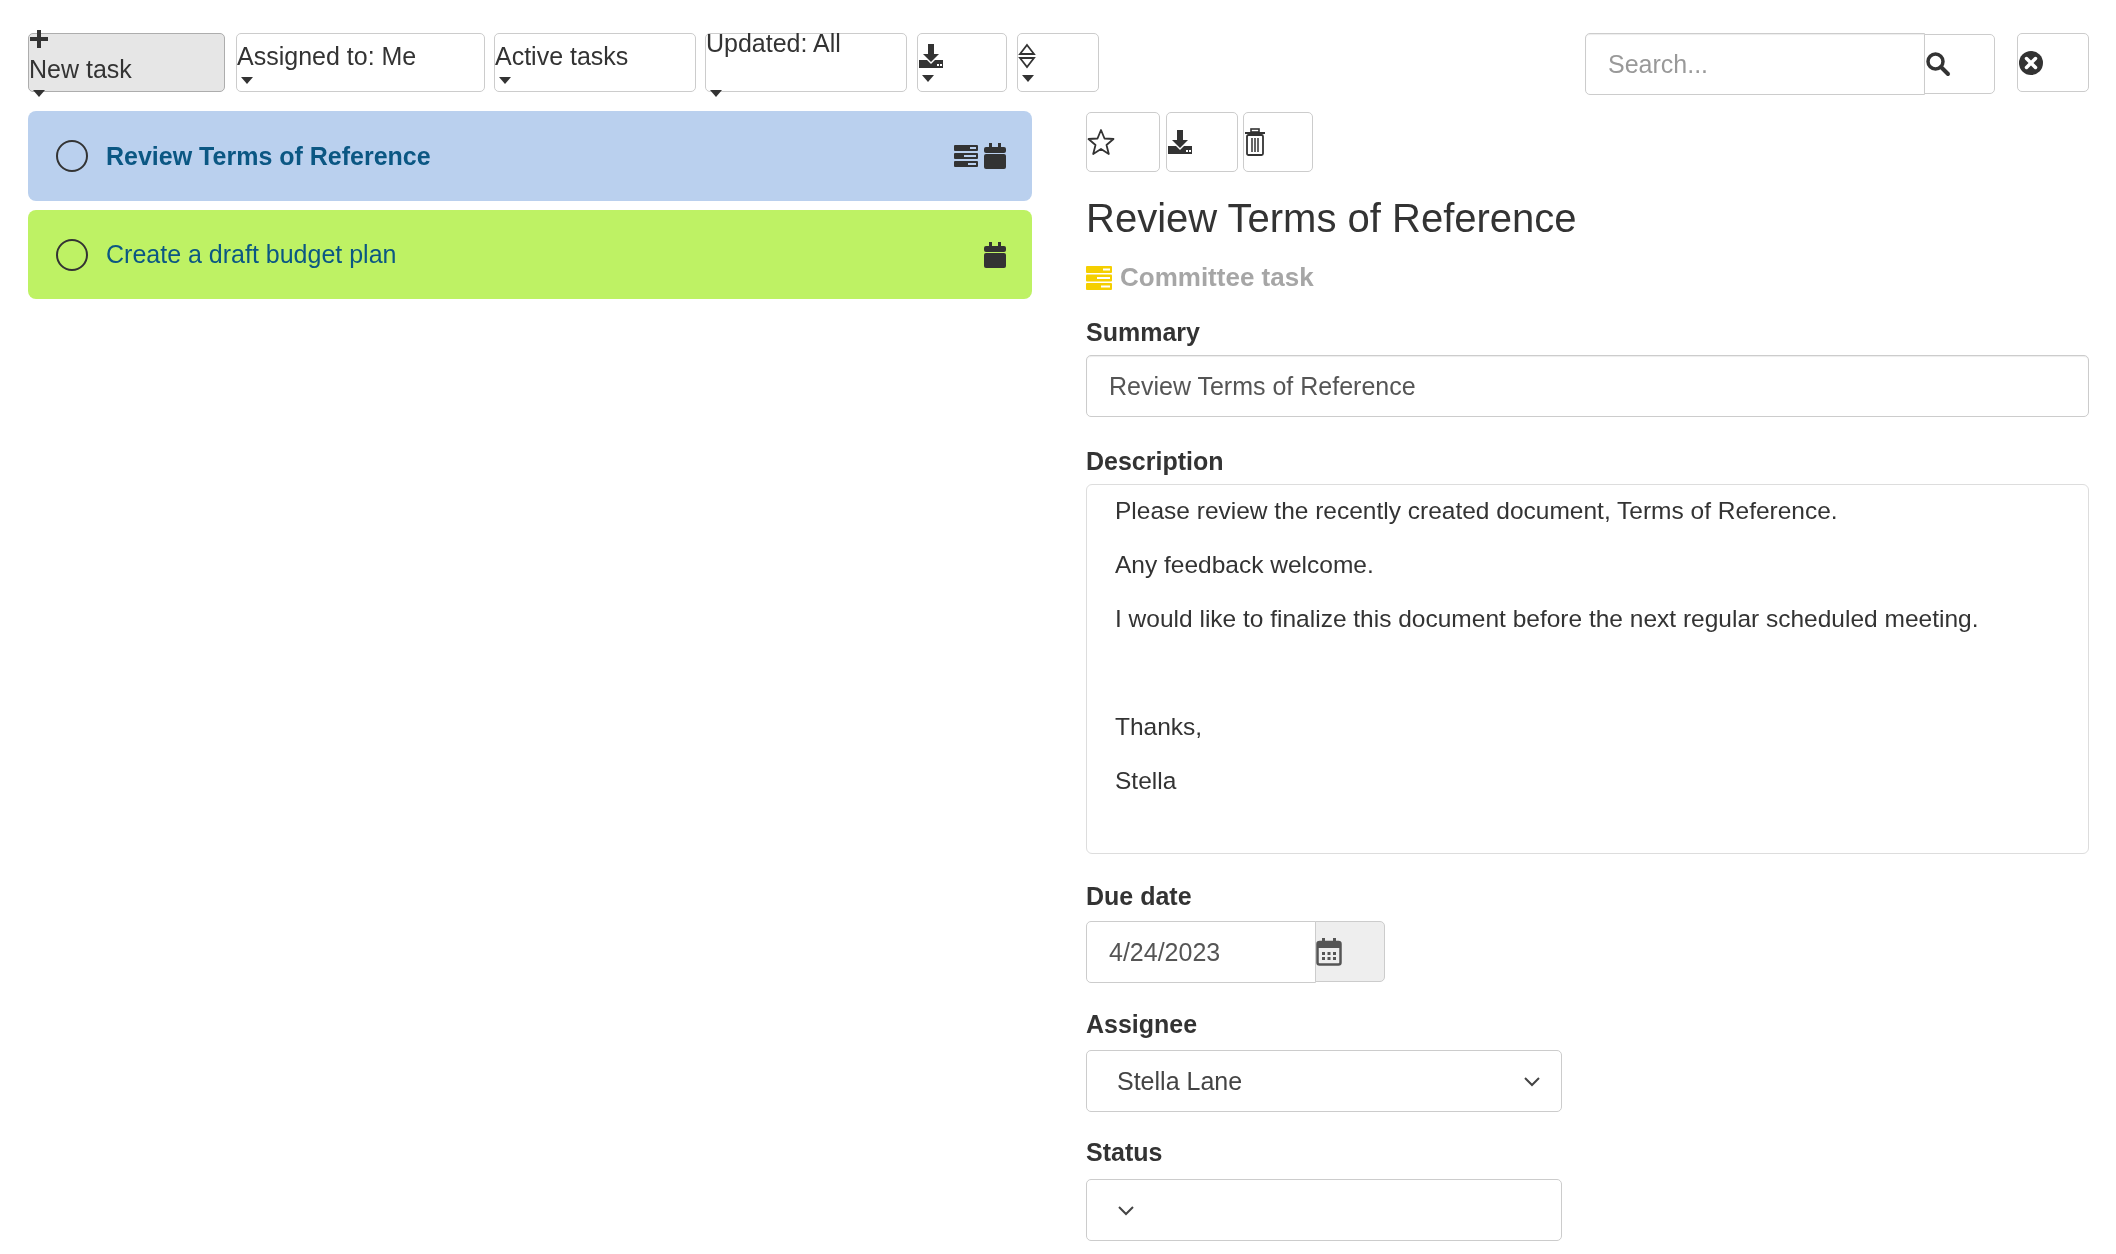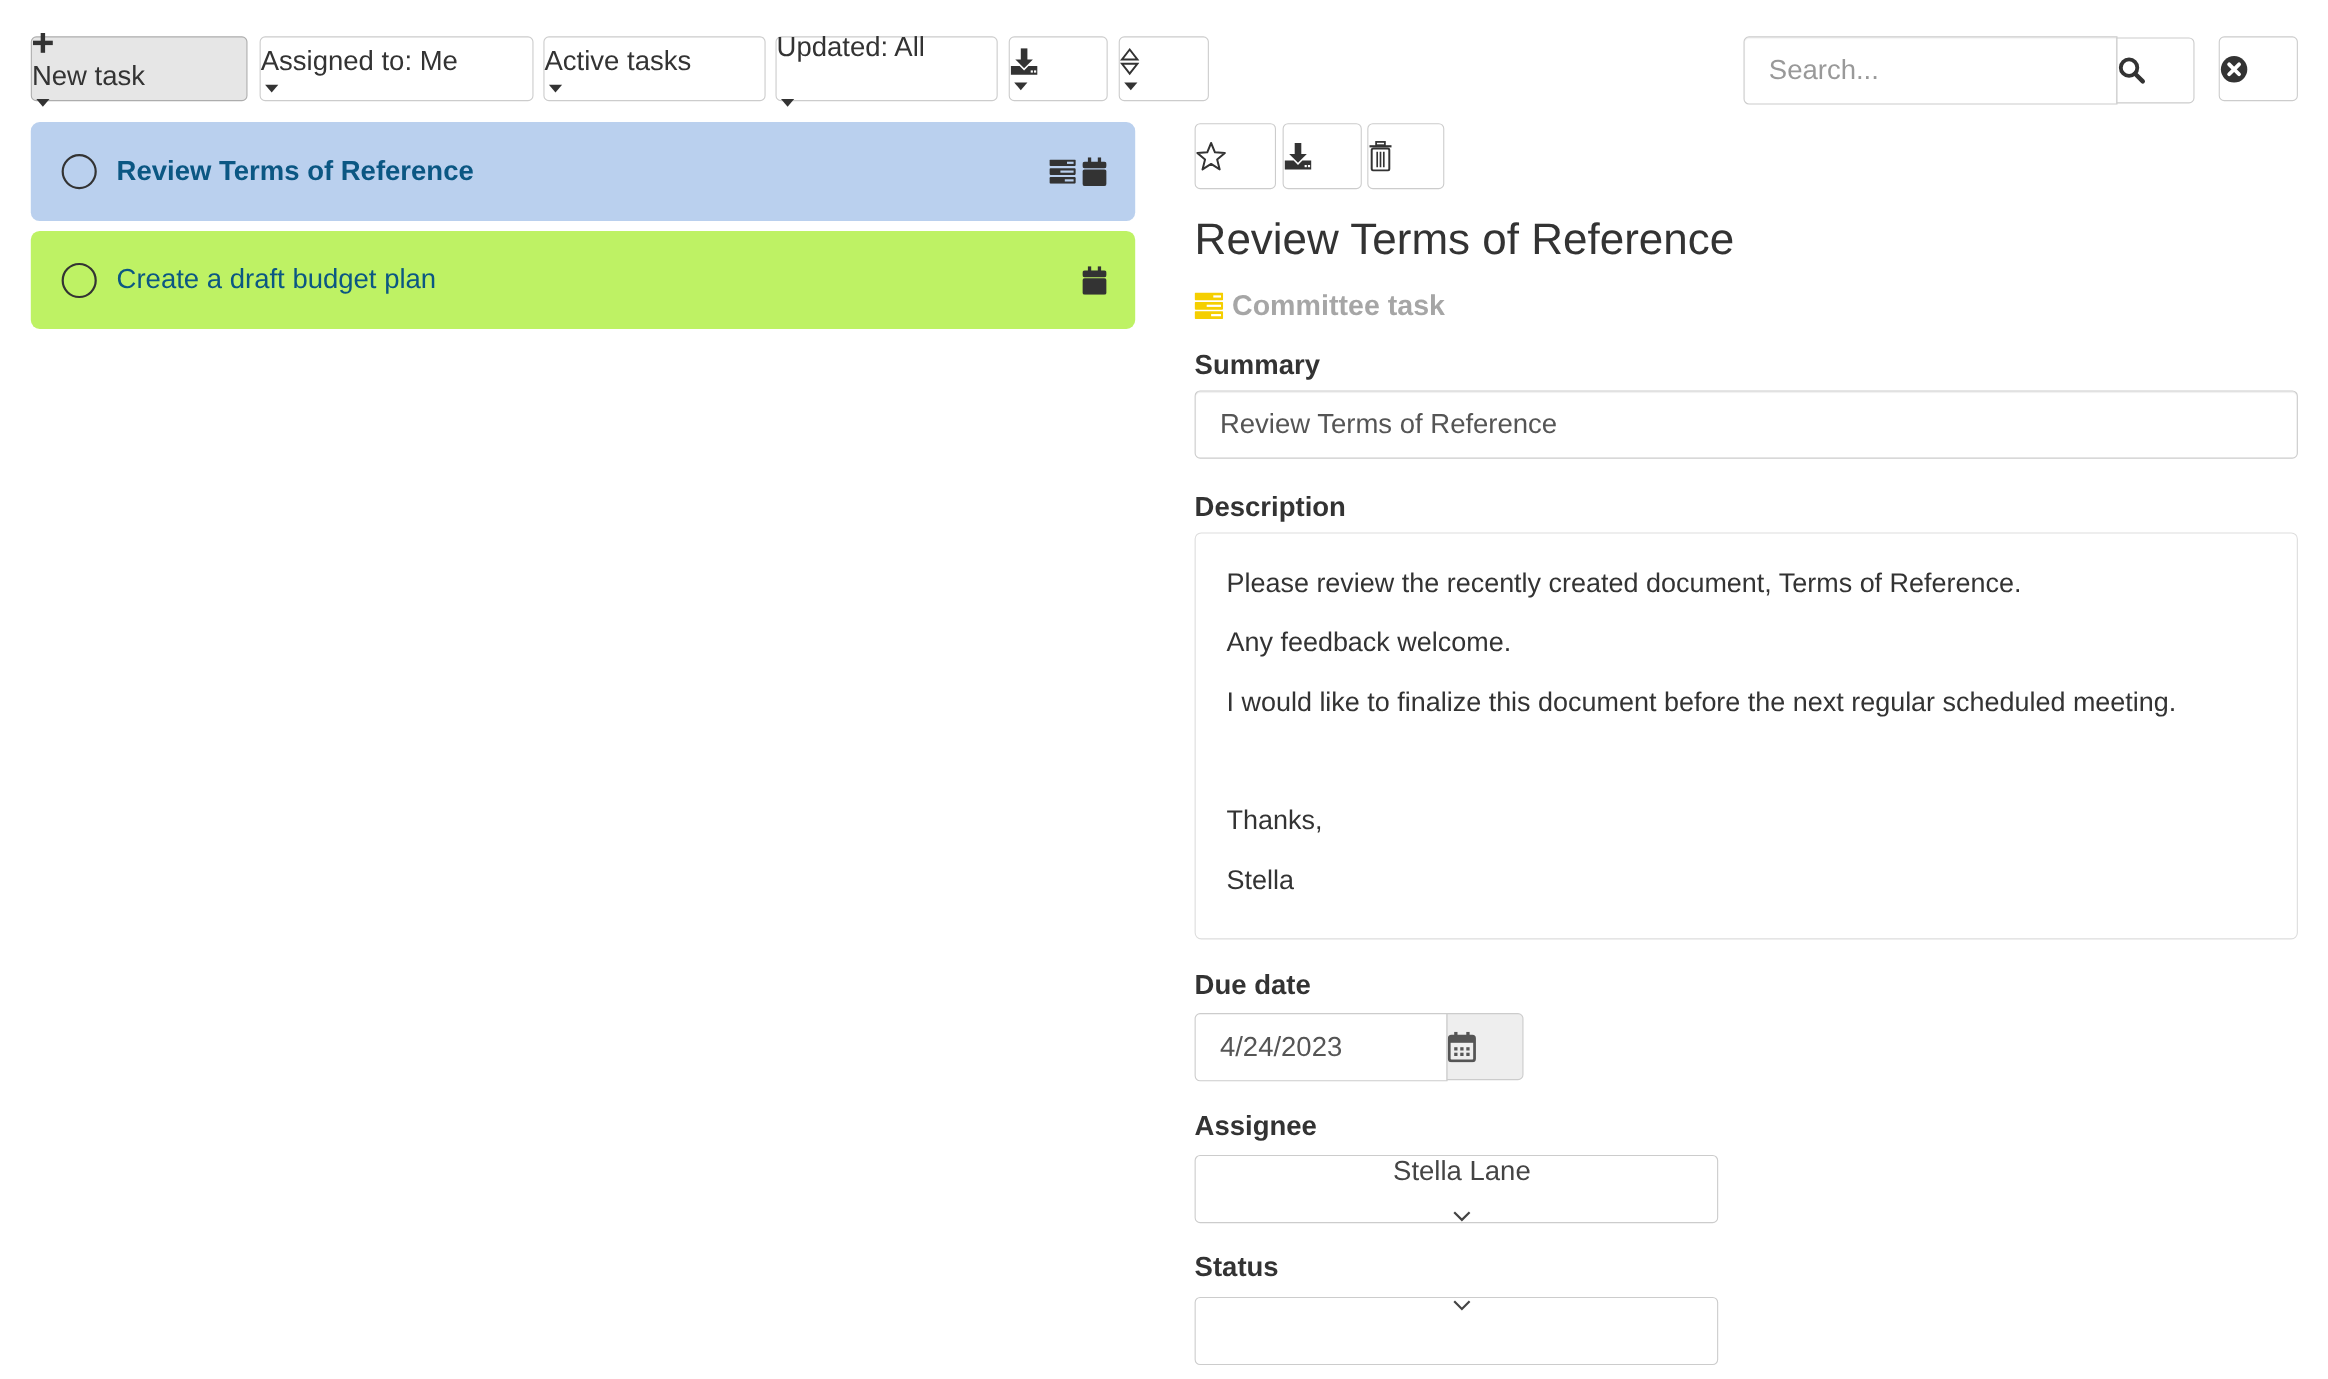--- a/index.html
+++ b/index.html
@@ -61,36 +61,36 @@
   #lbl-assignee { top: 1010px; }
   #lbl-status { top: 1138px; }
 
   #summary-input {
     position: absolute; left: 1086px; top: 355px; width: 1003px; height: 62px;
     border: 1.5px solid #cccccc; border-radius: 5px; font-size: 25px; padding: 0 22px;
     color: #555; font-family: "Liberation Sans", sans-serif; box-shadow: inset 0 1px 1px rgba(0,0,0,0.075);
   }
   #description-box {
     position: absolute; left: 1086px; top: 484px; width: 1003px; height: 370px;
-    border: 1.5px solid #dddddd; border-radius: 6px; padding: 30px 28px; font-size: 24.5px; color: #333;
+    border: 1.5px solid #dddddd; border-radius: 6px; padding: 10px 28px; font-size: 24.5px; color: #333;
   }
   #description-box p { height: 54px; line-height: 32px; }
   #description-box p.blank { height: 54px; }
 
   #due-input {
     position: absolute; left: 1086px; top: 921px; width: 230px; height: 62px;
     border: 1.5px solid #cccccc; border-radius: 5px 0 0 5px; font-size: 25px; padding: 0 22px;
     color: #555; font-family: "Liberation Sans", sans-serif;
   }
   #btn-calendar { left: 1315px; top: 921px; width: 70px; height: 61px; border-radius: 0 5px 5px 0; background: #eeeeee; }
 
   .select-wrap {
     position: absolute; left: 1086px; width: 476px; height: 62px;
     border: 1.5px solid #cccccc; border-radius: 5px; display: flex; align-items: center;
-    padding: 0 20px 0 30px; font-size: 25px; color: #444; cursor: pointer; background: #fff; flex-direction: column;
+    padding: 0 20px 0 30px; font-size: 25px; color: #444; cursor: pointer; background: #fff;
   }
   #assignee-select { top: 1050px; }
   #status-select { top: 1179px; }
   .select-value { flex: 1; }
 </style>
 </head>
 <body>
 
 <div class="btn active" id="btn-new">
   <span class="ico">

